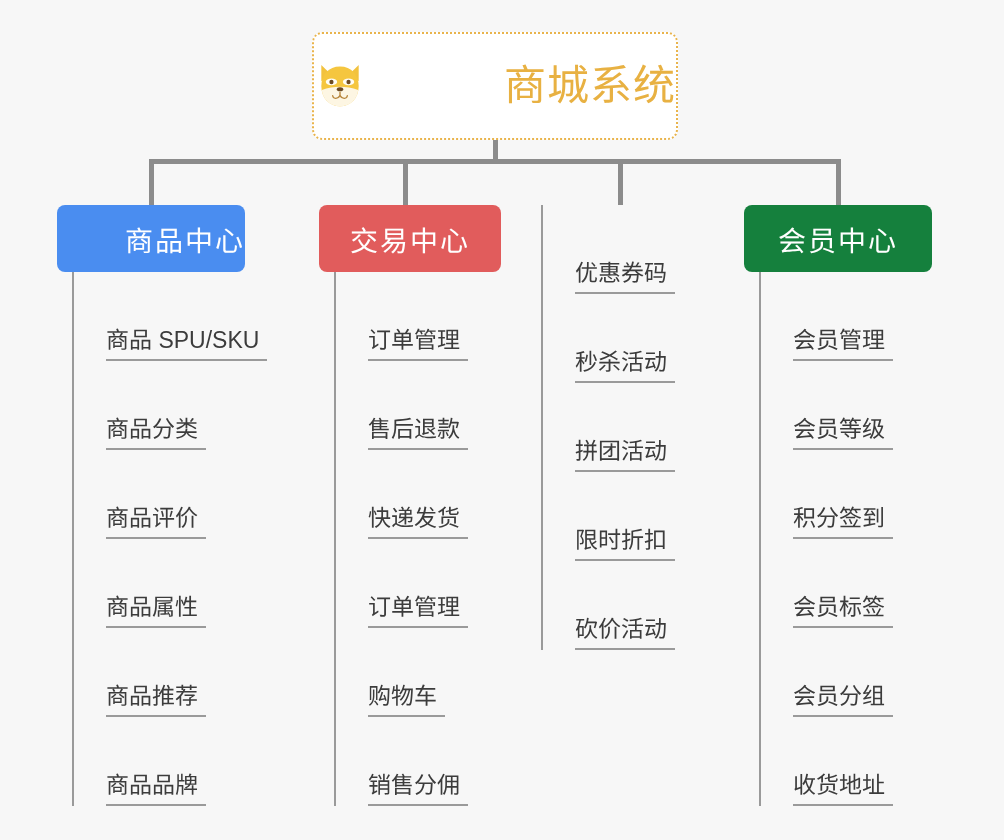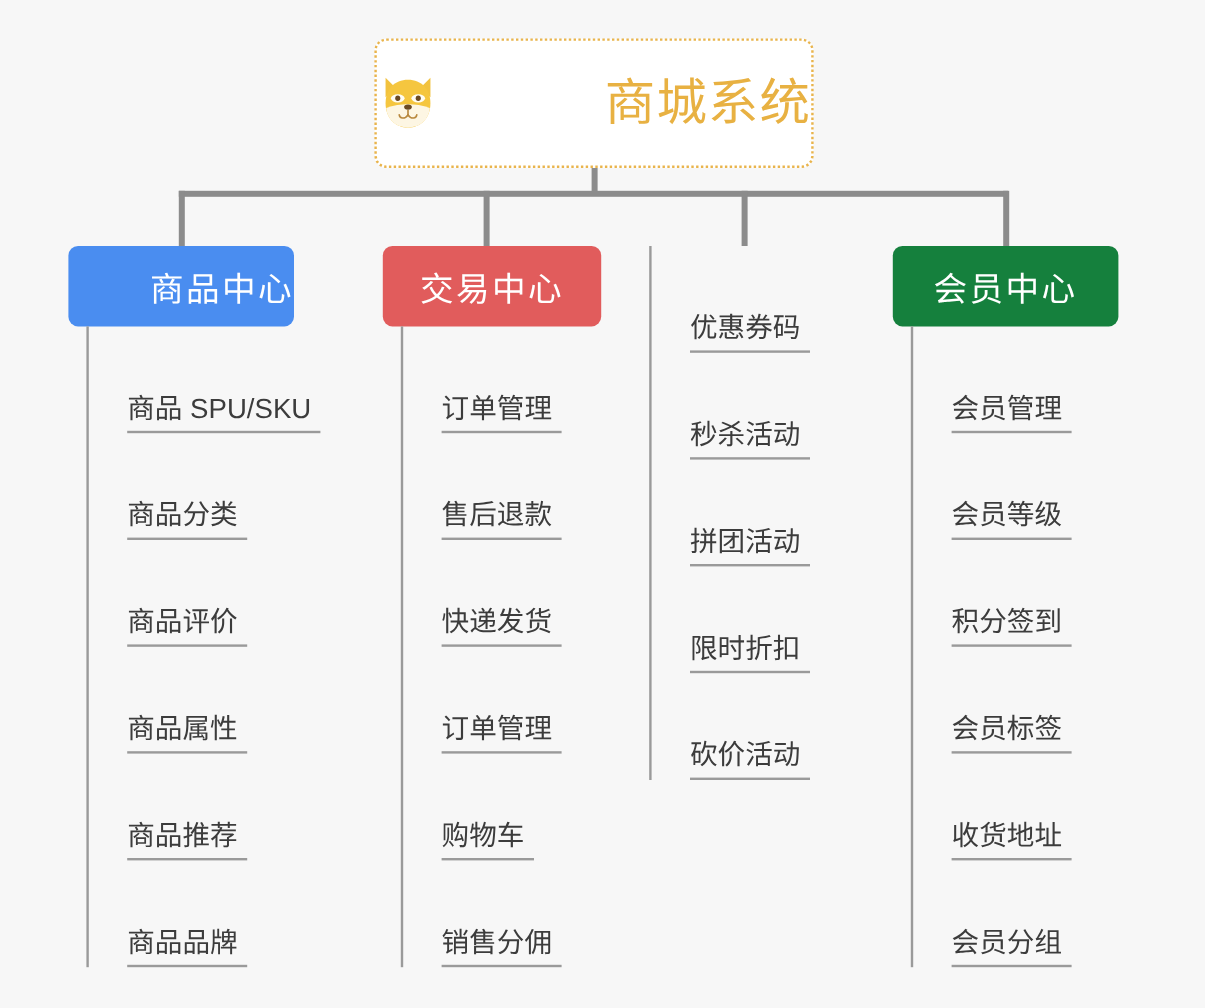--- a/index.html
+++ b/index.html
@@ -244,21 +244,21 @@
       <li class="leaf-item">
           <span class="leaf-text">会员等级</span>
         </li>
       <li class="leaf-item">
           <span class="leaf-text">积分签到</span>
         </li>
       <li class="leaf-item">
           <span class="leaf-text">会员标签</span>
         </li>
       <li class="leaf-item">
+          <span class="leaf-text">会员分组</span>
+        </li>
+      <li class="leaf-item">
           <span class="leaf-text">收货地址</span>
         </li>
-      <li class="leaf-item">
-          <span class="leaf-text">会员分组</span>
-        </li>
     </ul>
   </div>
 
 </div>
 
 </body></html>

